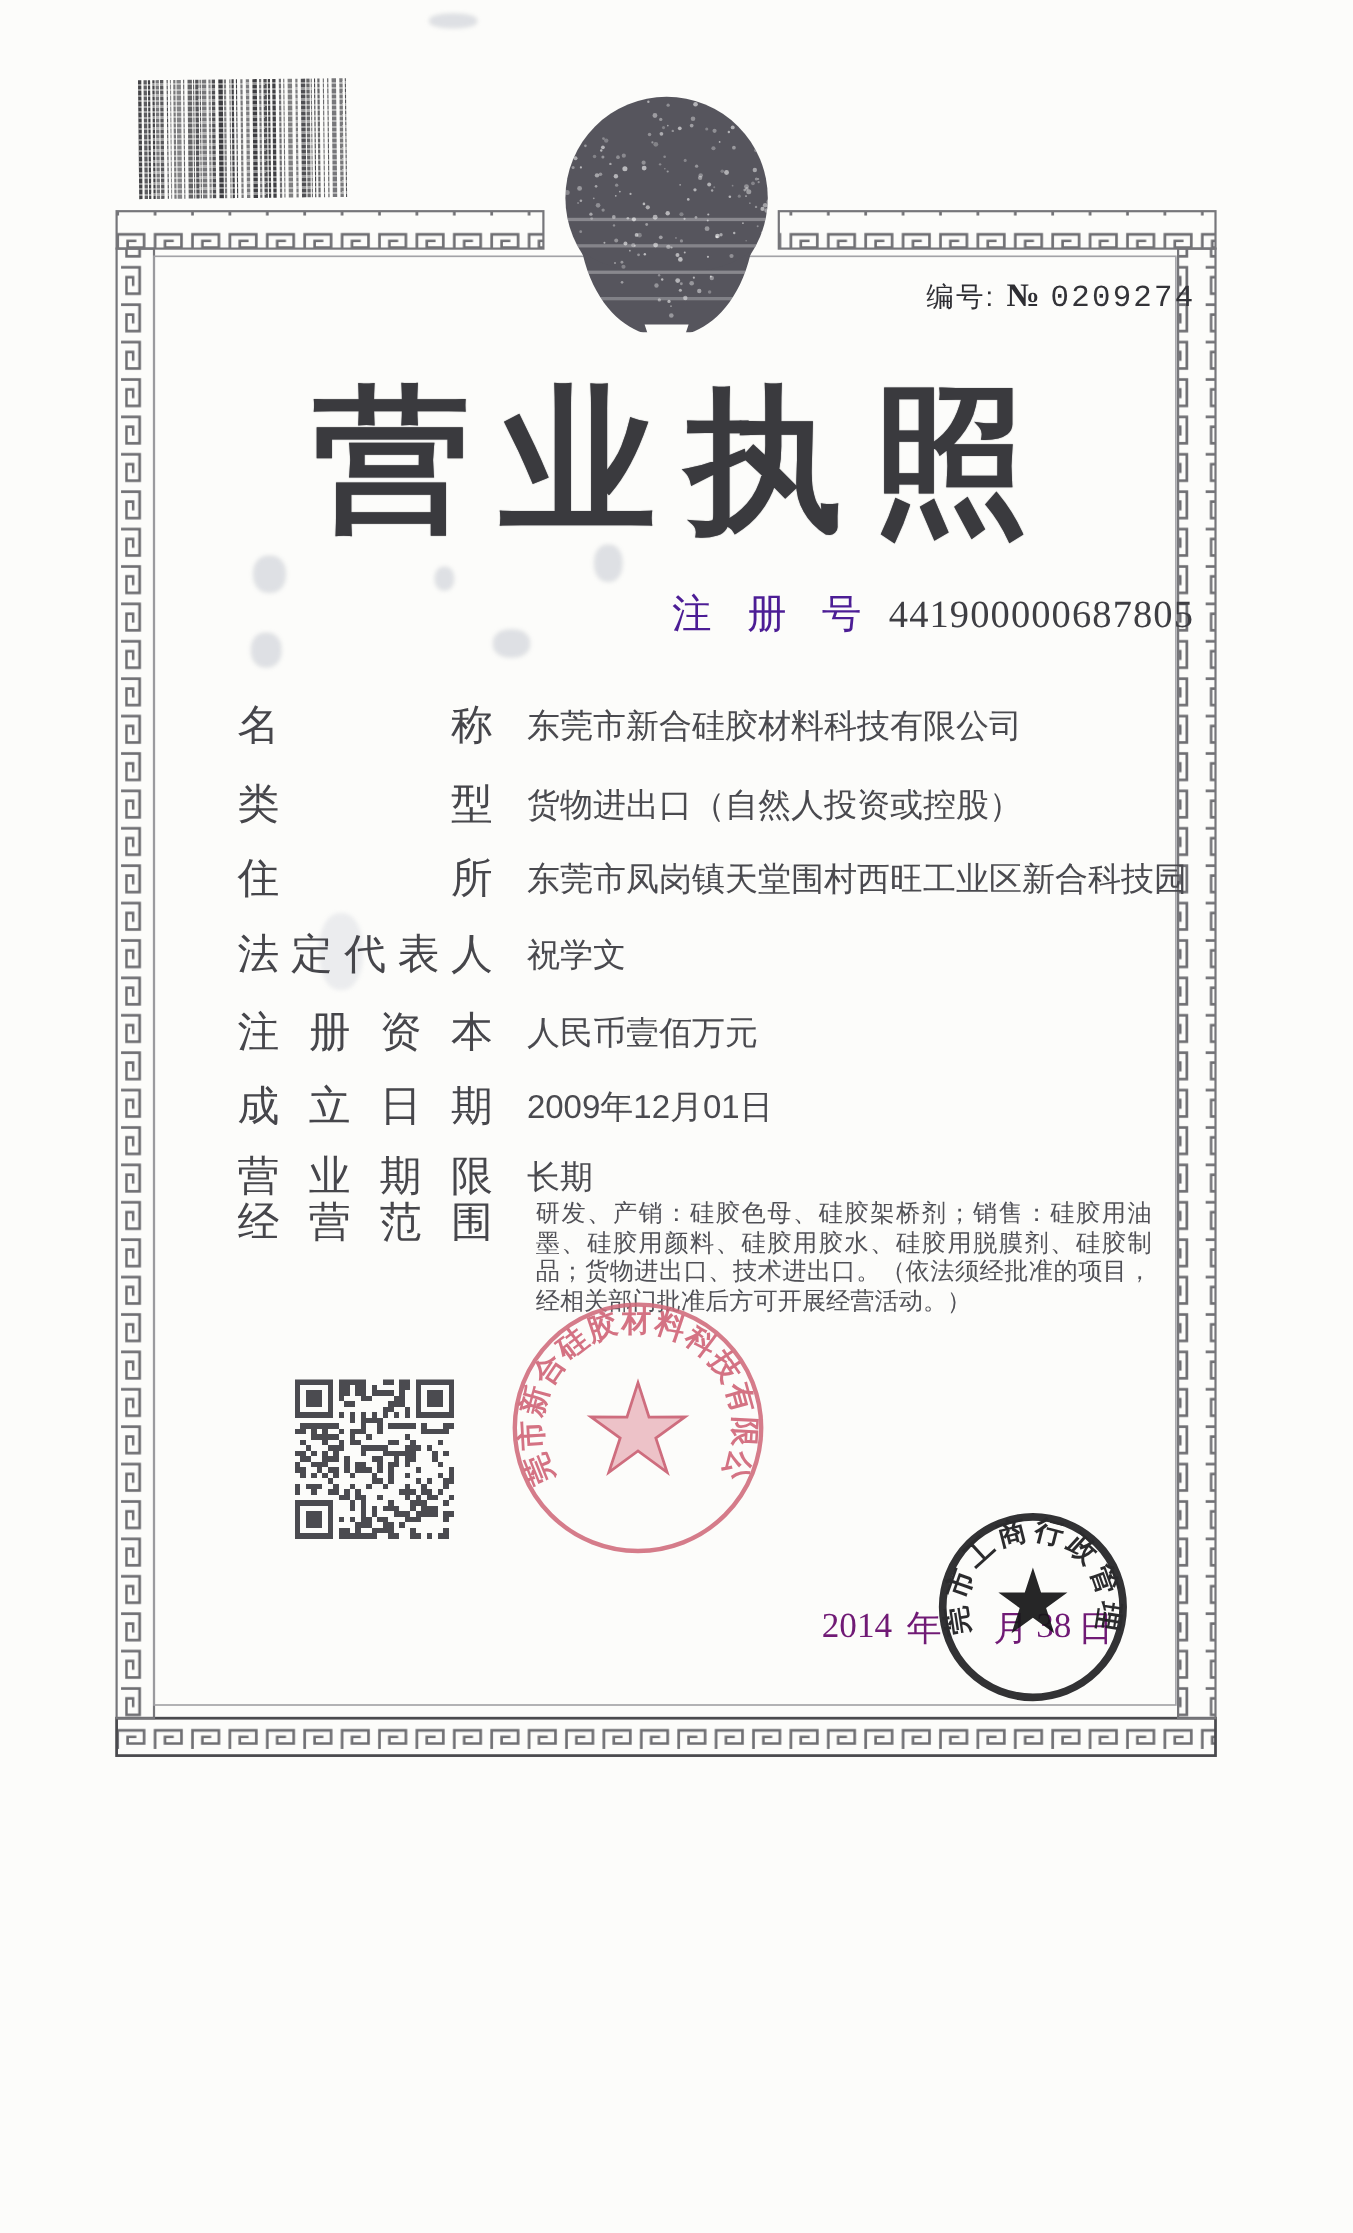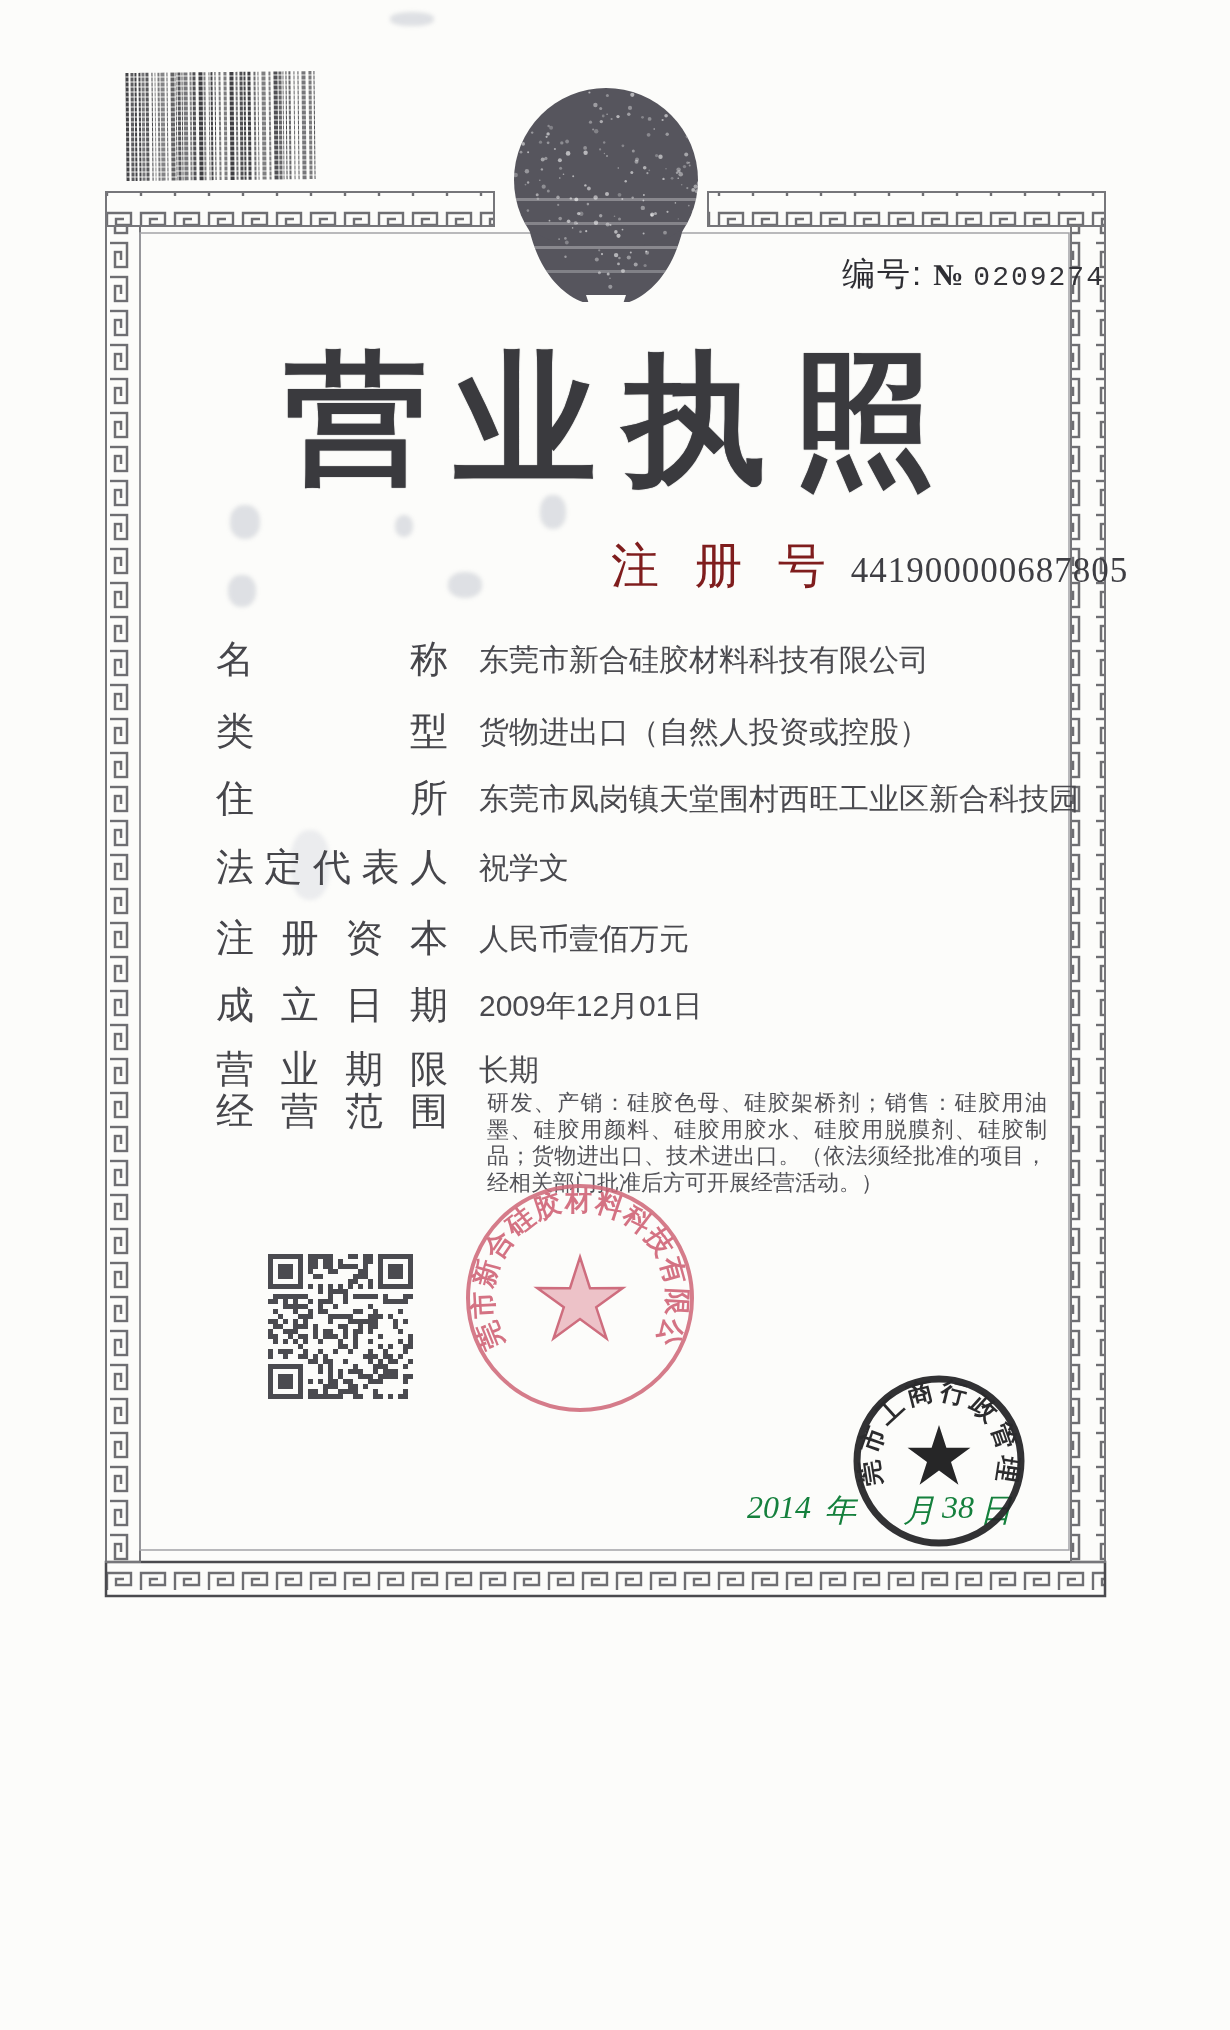--- a/index.html
+++ b/index.html
@@ -13,52 +13,52 @@
   .barcode span{display:block;height:100%;background:#38383c;}
   .barcode::after{content:"";position:absolute;inset:0;
       background:repeating-linear-gradient(0deg,rgba(252,252,250,0) 0 3px,rgba(252,252,250,.45) 3px 5px);}
   .emblem{left:501px;top:82px;z-index:4;}
 
   
   .border-svg{left:0;top:0;z-index:1;}
 
   
   .serial{left:842px;top:252px;display:flex;align-items:baseline;gap:10px;z-index:3;color:#2e2e33;}
-  .serial .lbl{font-size:33px;letter-spacing:2px;}
+  .serial .lbl{font-size:25px;letter-spacing:2px;}
   .serial .sym{font-size:30px;font-weight:bold;font-family:"Liberation Serif",serif;}
   .serial .num{font-size:28px;letter-spacing:2px;font-family:"Liberation Mono",monospace;color:#333338;}
 
   
   .title{left:285px;top:344px;width:650px;display:flex;justify-content:space-between;z-index:3;}
   .title span{font-size:142px;line-height:150px;font-weight:800;color:#3a3a3e;
               text-shadow:0 0 1px rgba(58,58,62,.8);}
 
   
   .regno{left:611px;top:534px;display:flex;align-items:baseline;z-index:3;}
-  .regno .lbl{font-size:48px;letter-spacing:11px;color:#7f1d1d;font-weight:500;}
+  .regno .lbl{font-size:36px;letter-spacing:11px;color:#4c1d95;font-weight:500;}
   .regno .num{font-size:35px;margin-left:14px;font-family:"Liberation Serif",serif;color:#3e3e43;letter-spacing:1px;}
 
   
   .field-row{left:216px;width:940px;z-index:3;}
   .field-label{position:absolute;left:0;top:0;width:232px;display:flex;justify-content:space-between;
                font-size:38px;font-weight:500;color:#46464b;}
   .field-value{position:absolute;left:263px;top:6px;width:640px;font-size:30px;color:#4a4a4f;white-space:nowrap;}
   .scope-value{position:absolute;left:271px;top:4px;width:560px;font-size:22px;line-height:26.5px;
                color:#515157;text-align:justify;white-space:normal;}
 
   
   .qr{left:268px;top:1254px;z-index:3;}
 
   
   .red-stamp{left:460px;top:1178px;z-index:5;opacity:.88;}
   .black-stamp{left:849px;top:1371px;z-index:6;opacity:.93;}
 
   
   .registry{left:609px;top:1420px;font-size:39px;font-weight:500;letter-spacing:20px;color:#404045;z-index:4;}
-  .date-token{top:1489px;font-size:32px;color:#15803d;z-index:4;font-family:"Liberation Serif",serif;font-style:italic;}
+  .date-token{top:1459px;font-size:32px;color:#701a75;z-index:4;font-family:"Liberation Serif",serif;}
 
   
   .footer-left{left:100px;top:1608px;font-size:19px;color:#55555a;z-index:3;font-family:"Liberation Mono",monospace;}
   .footer-right{left:700px;top:1604px;font-size:23px;font-weight:600;color:#3d3d42;z-index:3;letter-spacing:1px;}
 
   
   .smudge{background:rgba(105,115,140,.20);border-radius:45%;filter:blur(2px);z-index:2;}
 </style>
 </head>
 <body>

